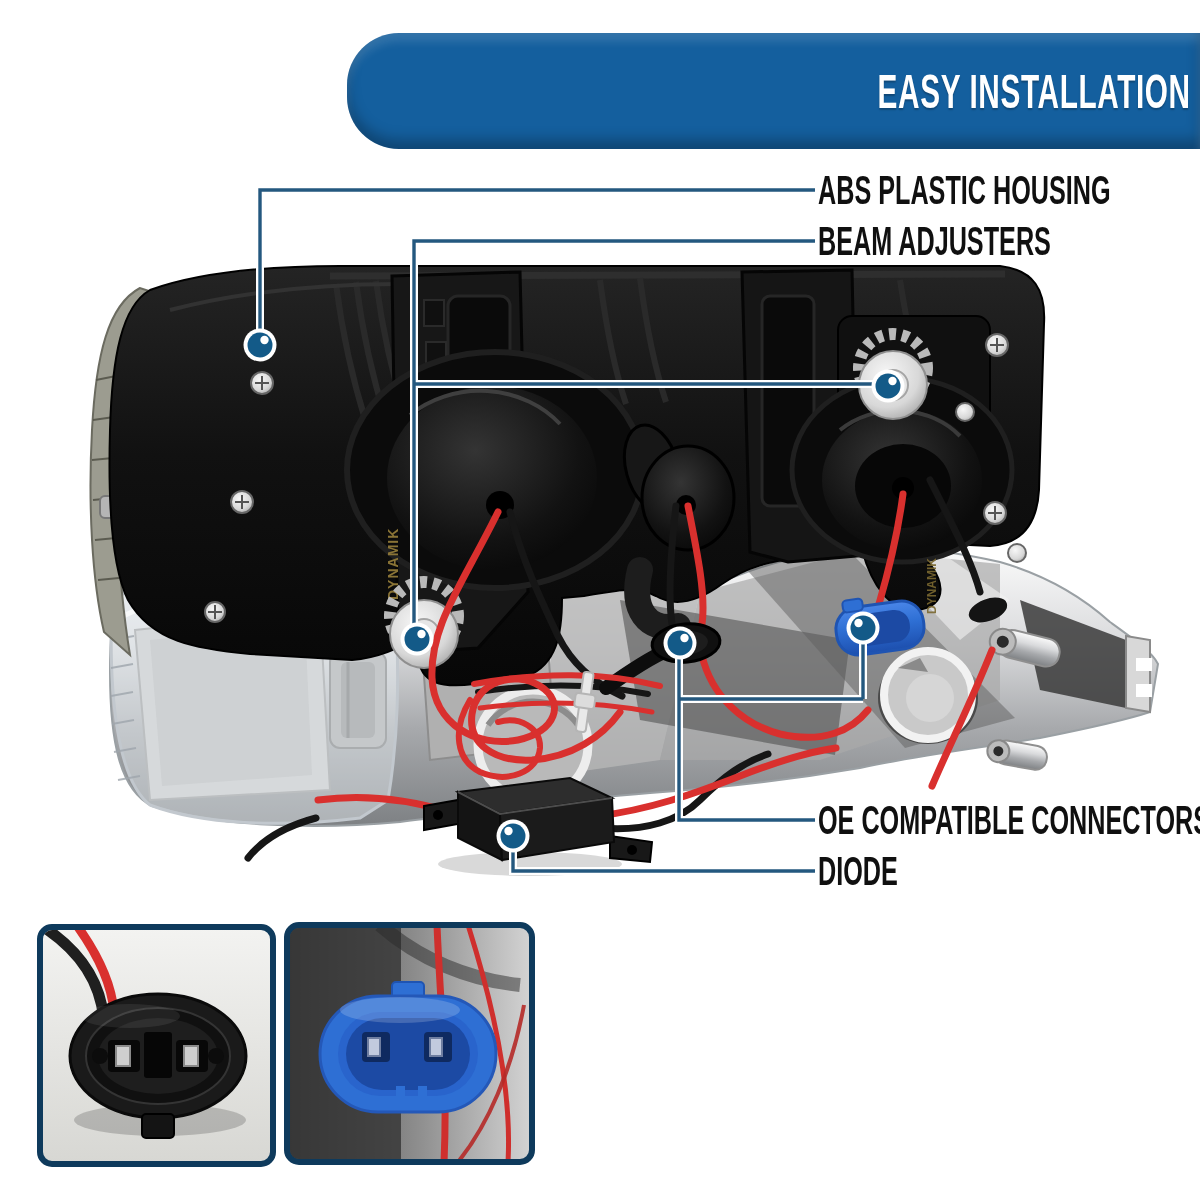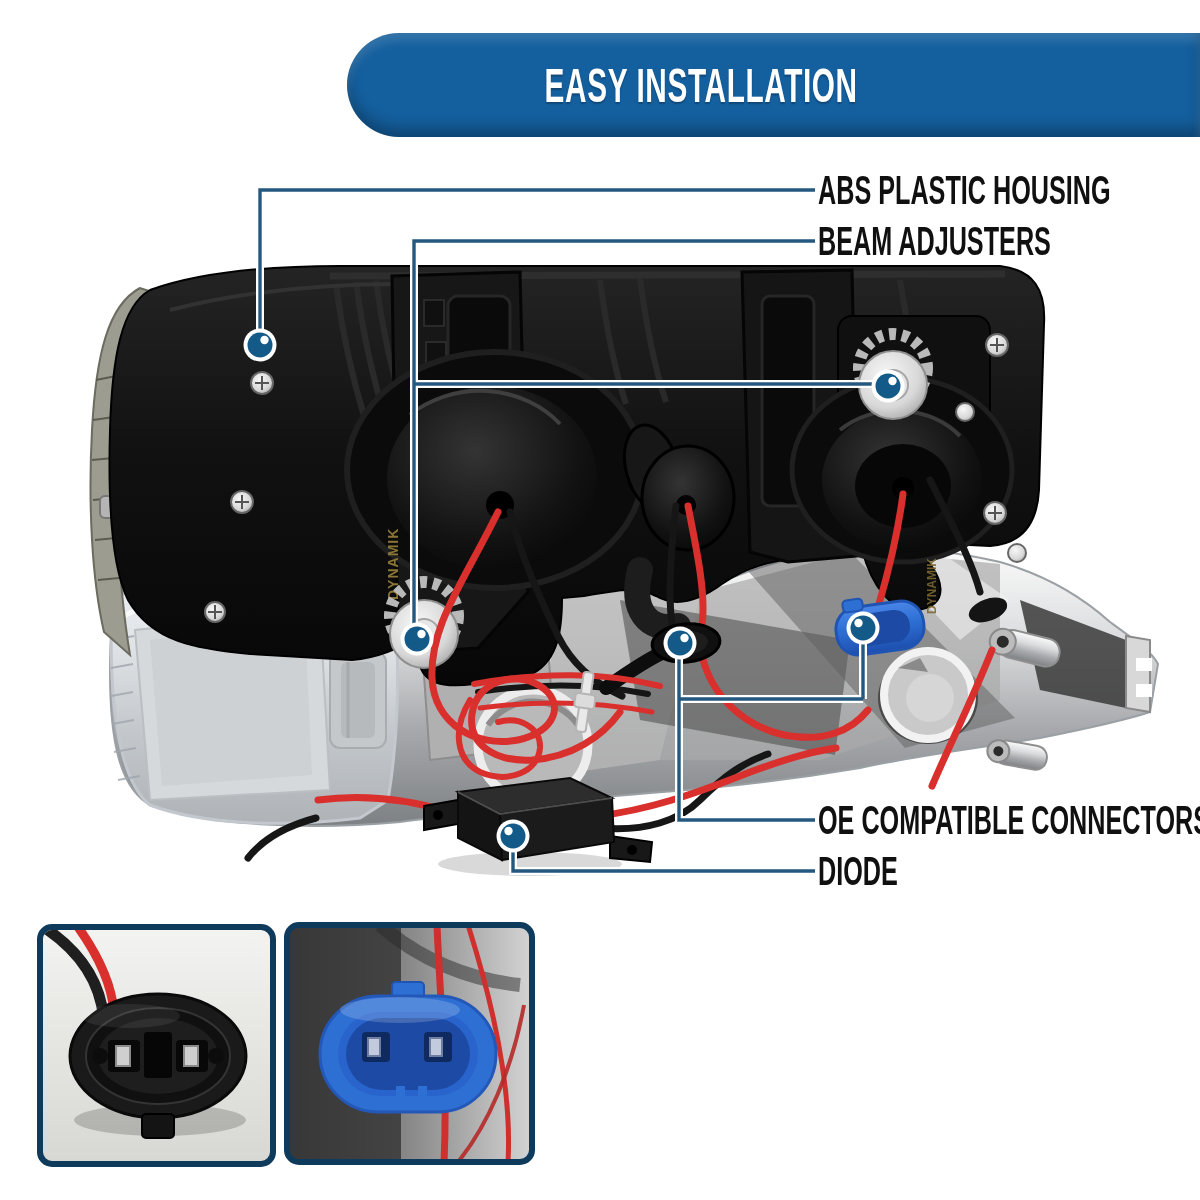--- a/index.html
+++ b/index.html
@@ -4,24 +4,24 @@
 <style>
   html,body{margin:0;padding:0;}
   body{
     width:1200px;height:1200px;position:relative;background:#ffffff;
     font-family:"Liberation Sans",sans-serif;overflow:hidden;
   }
   #stage{position:absolute;left:0;top:0;width:1200px;height:1200px;}
   svg.art{position:absolute;left:0;top:0;}
 
   .banner{
-    position:absolute;left:347px;top:33px;width:853px;height:104px;
+    position:absolute;left:347px;top:33px;width:853px;height:116px;
     background:#145f9e;border-radius:52px 0 0 52px;
     box-shadow:inset 0 8px 10px rgba(255,255,255,.14), inset 0 -9px 14px rgba(0,0,0,.28);
-    display:flex;align-items:center;
+    display:flex;align-items:center;justify-content:flex-end;
   }
   .banner-text{
     display:inline-block;color:#fff;font-weight:700;font-size:48px;
     letter-spacing:1px;white-space:nowrap;padding-right:15px;
     transform:scaleX(.62);transform-origin:100% 50%;
     text-shadow:0 2px 2px rgba(0,0,0,.25);
   }
   .callout-label{
     position:absolute;left:818px;height:42px;line-height:42px;
     font-weight:700;font-size:40px;color:#101010;white-space:nowrap;

